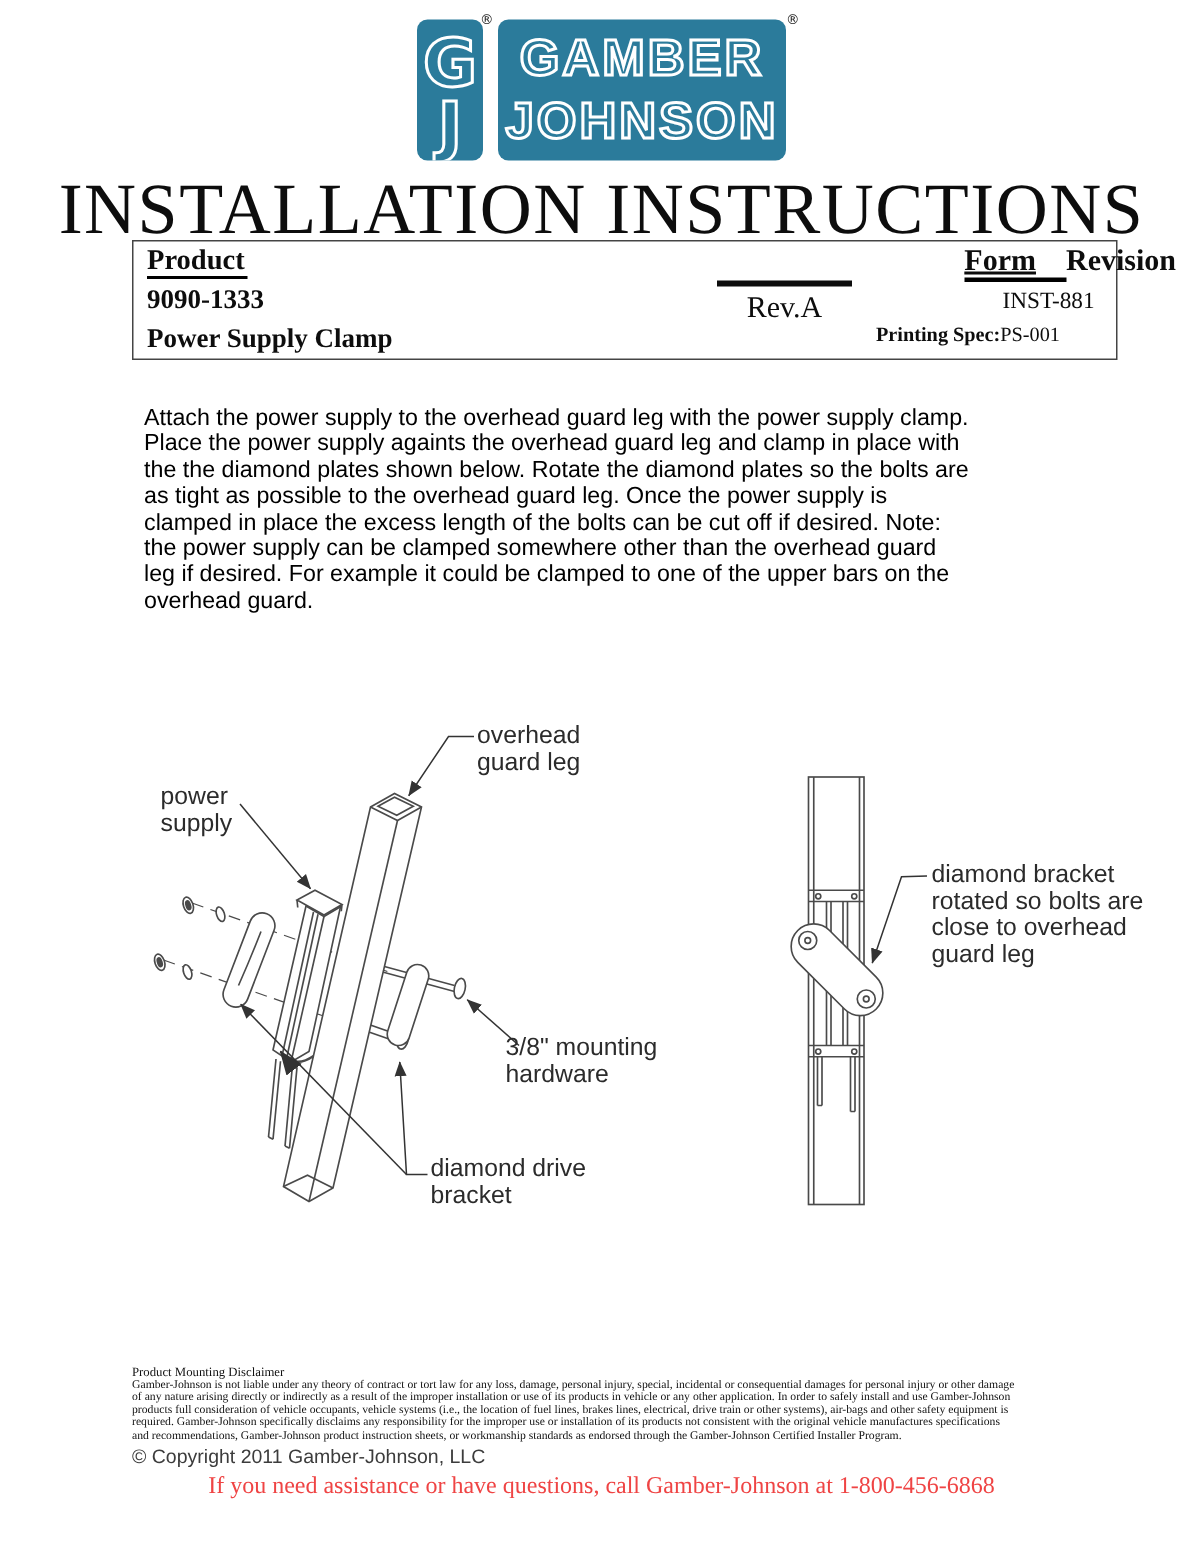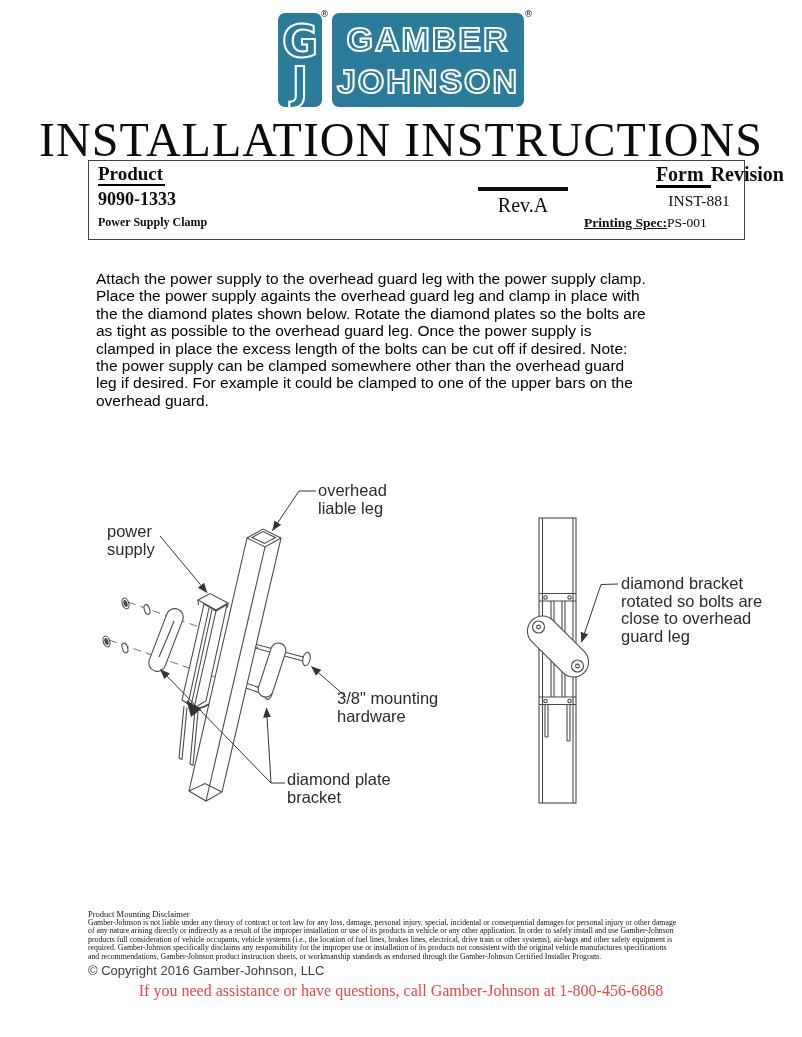--- a/index.html
+++ b/index.html
@@ -29,28 +29,28 @@
     font-family:"Liberation Serif", serif; font-size:48px; letter-spacing:1px; color:#0d0d0d;
   }
 
   
   .hdr-box { position:absolute; left:88px; top:160px; width:657px; height:80px; border:1.5px solid #444; }
   .hdr-box * { font-family:"Liberation Serif", serif; color:#0d0d0d; }
   .hb-item { position:absolute; white-space:nowrap; }
   .p-label { left:9px; top:2px; font-size:19px; font-weight:bold; }
   .p-label span { border-bottom:2.5px solid #000; padding-right:2px; }
   .p-number { left:9px; top:28px; font-size:18px; font-weight:bold; }
-  .p-name { left:9px; top:54px; font-size:12px; font-weight:bold;text-align:right; }
+  .p-name { left:9px; top:54px; font-size:18px; font-weight:bold;text-align:right; }
   .rev-bar { left:389px; top:26px; width:90px; height:3.5px; background:#0d0d0d; }
   .rev-val { left:389px; top:33px; width:90px; text-align:center; font-size:20px; }
   .form-rev { top:2px; right:-40px; font-size:20px; font-weight:bold; }
-  .form-rev .u { border-bottom:3px solid #000; padding-right:7px; }
+  .form-rev .u { border-bottom:3px solid #000; padding-right:20px;text-decoration:underline; }
   .form-num { left:539px; top:31px; width:70px; text-align:center; font-size:15.5px;margin-left:36px; }
   .print-spec { left:495px; top:54px; font-size:13.5px; }
-  .print-spec .b { font-weight:bold;text-decoration:underline; }
+  .print-spec .b { font-weight:bold; }
 
   
   .instructions {
     position:absolute; left:96px; top:270px; width:640px;
     font-size:15.5px; line-height:17.4px; color:#000000; white-space:pre-line;
   }
 
   
   svg.lineart { position:absolute; left:0; top:0; }
   .dlabel {
@@ -225,34 +225,34 @@
         <circle cx="577.5" cy="666" r="1.9"></circle>
       </g>
     </g>
 
     <g stroke="#333" stroke-width="1" fill="none">
       <path d="M618,584 L601,584.5 L581.5,642" marker-end="url(#arw)"></path>
     </g>
   </svg>
 
   <div class="dlabel lbl-ohgl">overhead
-liable leg</div>
+guard leg</div>
   <div class="dlabel lbl-ps">power
 supply</div>
   <div class="dlabel lbl-hw">3/8" mounting
 hardware</div>
-  <div class="dlabel lbl-dpb">diamond plate
+  <div class="dlabel lbl-dpb">diamond drive
 bracket</div>
   <div class="dlabel lbl-dbr">diamond bracket
 rotated so bolts are
 close to overhead
 guard leg</div>
 
   <div class="disc-title">Product Mounting Disclaimer</div>
   <div class="disc-body">Gamber-Johnson is not liable under any theory of contract or tort law for any loss, damage, personal injury, special, incidental or consequential damages for personal injury or other damage
 of any nature arising directly or indirectly as a result of the improper installation or use of its products in vehicle or any other application. In order to safely install and use Gamber-Johnson
 products full consideration of vehicle occupants, vehicle systems (i.e., the location of fuel lines, brakes lines, electrical, drive train or other systems), air-bags and other safety equipment is
 required. Gamber-Johnson specifically disclaims any responsibility for the improper use or installation of its products not consistent with the original vehicle manufactures specifications
 and recommendations, Gamber-Johnson product instruction sheets, or workmanship standards as endorsed through the Gamber-Johnson Certified Installer Program.</div>
-  <div class="copyright">© Copyright 2016 Gamber-Johnson, LLC</div>
+  <div class="copyright">© Copyright 2011 Gamber-Johnson, LLC</div>
   <div class="assist">If you need assistance or have questions, call Gamber-Johnson at 1-800-456-6868</div>
 
 </div>
 
 </body></html>

